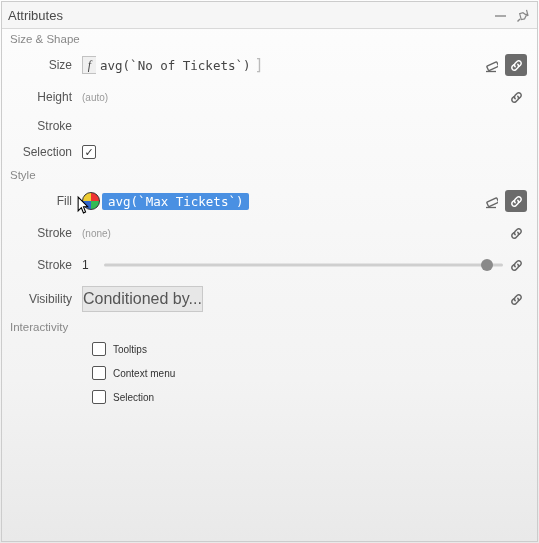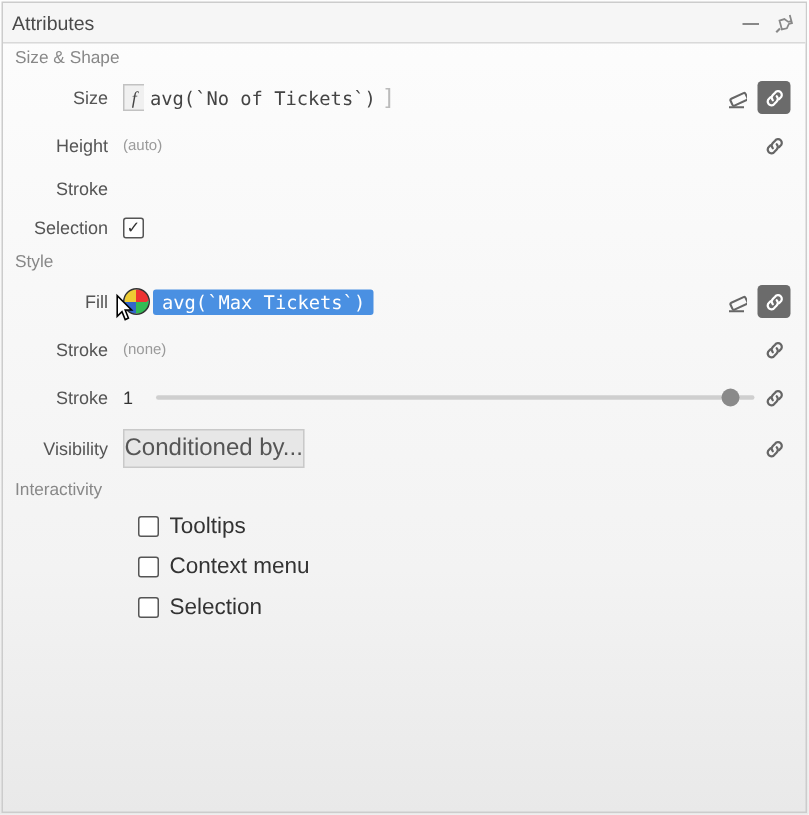--- a/index.html
+++ b/index.html
@@ -233,21 +233,21 @@
   }
 
   .inter-list {
     padding-left: 90px;
   }
   .inter-item {
     display: flex;
     align-items: center;
     gap: 7px;
     padding: 5px 0;
-    font-size: 15px;
+    font-size: 10px;
     color: #333;
   }
 </style>
 </head>
 <body>
 
 <svg width="0" height="0" style="position:absolute">
   <defs>
     <g id="ico-eraser">
       <rect x="4" y="6" width="11" height="5" rx="1" transform="rotate(-25 9 8)" fill="none" stroke="currentColor" stroke-width="1.4"></rect>

